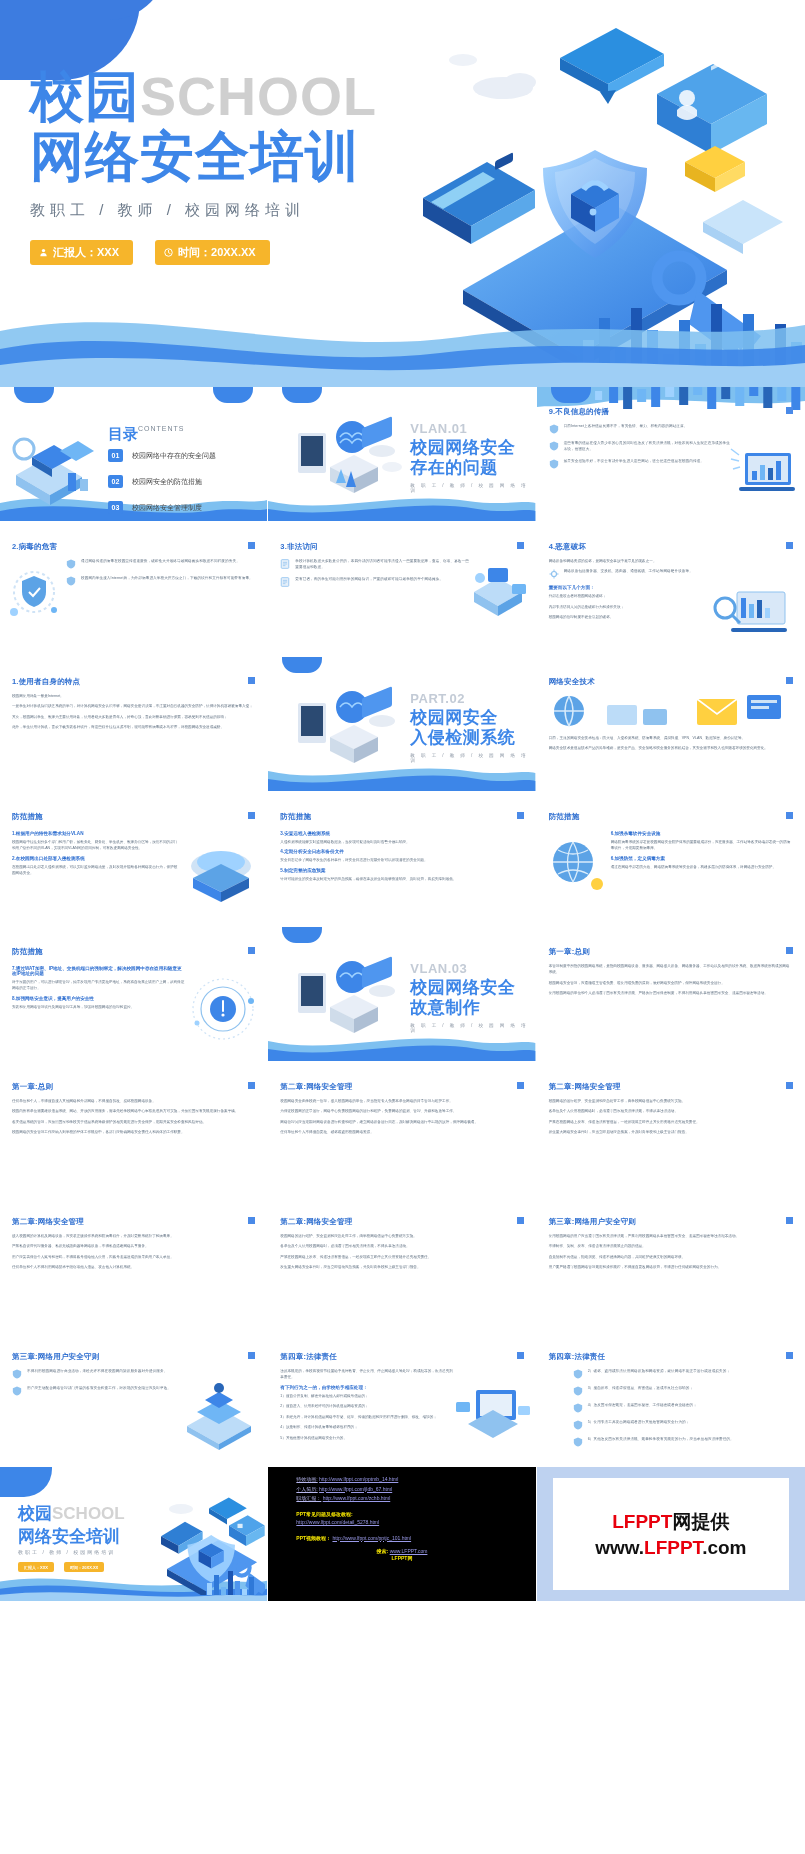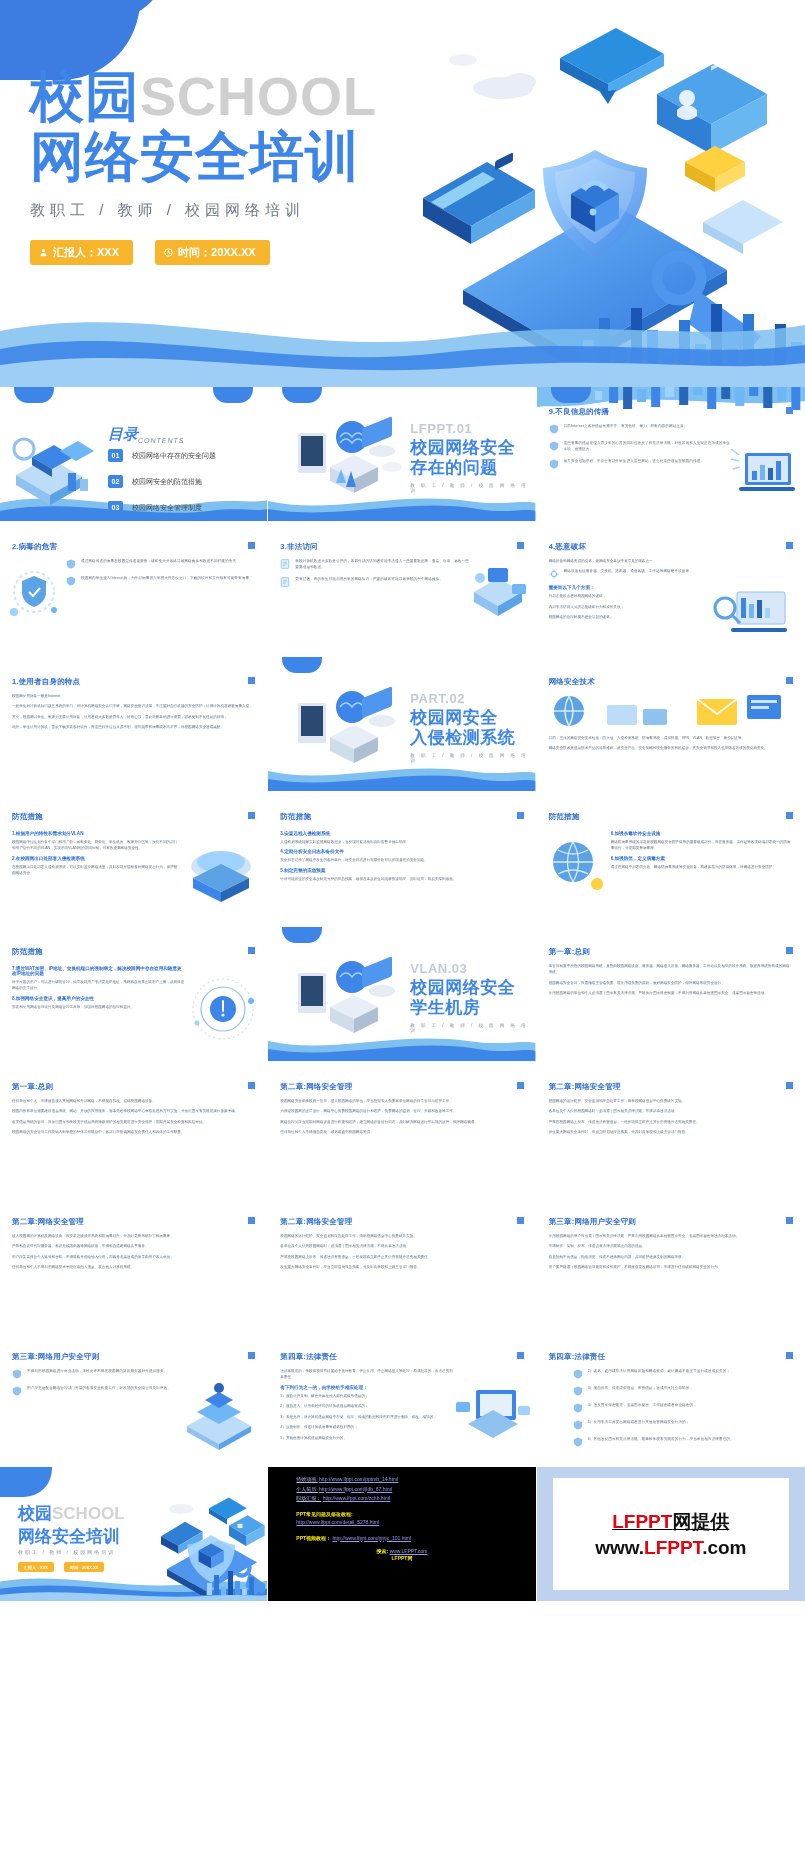--- a/index.html
+++ b/index.html
@@ -71,21 +71,21 @@
   .s-body{ position:absolute; left:12px; top:36px; right:12px; }
   .bullet{ display:flex; gap:5px; margin-bottom:6px; }
   .bullet .bi{ flex:0 0 10px; height:10px; margin-top:1px; }
   .bullet .bt{
     font-size:3.6px; line-height:1.7; color:#5a6b7d; letter-spacing:.1px;
   }
   .para{ font-size:3.6px; line-height:1.8; color:#5a6b7d; margin-bottom:4px; }
   .sub-h{ font-size:4.6px; font-weight:bold; color:#2f6fd0; margin:3px 0; }
 
   
-  .toc-head{ position:absolute; left:108px; top:38px; display:flex; align-items:flex-end; font-style:italic;}
+  .toc-head{ position:absolute; left:108px; top:38px; display:flex; align-items:flex-start; }
   .toc-head .cn{ font-size:15px; font-weight:bold; color:#3d86e8; }
   .toc-head .en{ font-size:7px; color:#7b8795; letter-spacing:1px; }
   .toc-list{ position:absolute; left:108px; top:62px; }
   .toc-item{ display:flex; align-items:center; gap:9px; margin-bottom:13px; }
   .toc-num{
     width:15px;height:13px;background:#3d86e8;color:#fff;font-size:7px;font-weight:bold;
     display:flex;align-items:center;justify-content:center;border-radius:2px;
   }
   .toc-txt{ font-size:7px; color:#444; }
 
@@ -122,21 +122,21 @@
   .bl-center{ text-align:center; font-size:5px; color:#f4e400; font-weight:bold; margin-top:6px;}
   .bl-center .u{ color:#9a9ae8; text-decoration:underline; font-weight:normal;}
   .bl-body{ position:absolute; left:0; top:8px; right:0; }
 
   
   .wm{ background:#bed2f0; display:flex; align-items:center; justify-content:center; }
   .wm-inner{
     background:#fff; width:236px; height:112px; display:flex; flex-direction:column;
     align-items:center; justify-content:center; gap:2px;
   }
-  .wm-l1{ font-size:19px; font-weight:bold;text-decoration:underline; }
+  .wm-l1{ font-size:19px; font-weight:bold; }
   .wm-l2{ font-size:19px; font-weight:bold; }
   .wm-red{ color:#e8000d; }
   .wm-blk{ color:#111; }
 </style>
 </head>
 <body>
 
 <div class="hero">
   <div class="corner-blob"></div>
 
@@ -324,21 +324,21 @@
       </g>
       <path d="M34 52 L58 40 L82 52 L58 64 Z" fill="#e8eef7"></path>
       <path d="M34 52 L58 64 L58 78 L34 66 Z" fill="#cfdcea"></path>
       <path d="M82 52 L58 64 L58 78 L82 66 Z" fill="#aebfd4"></path>
       <rect x="66" y="40" width="30" height="20" rx="2" fill="#4f96ef" transform="skewY(-22)"></rect>
       <ellipse cx="86" cy="36" rx="13" ry="6" fill="#e6ecf4"></ellipse>
       <ellipse cx="96" cy="52" rx="10" ry="5" fill="#eef2f8"></ellipse>
       <path d="M40 68 l5 -14 l5 14 z" fill="#6fb6f5"></path>
       <path d="M50 72 l5 -16 l5 16 z" fill="#3d86e8"></path>
     </svg>
-    <div class="part-label">LFPPT.01</div>
+    <div class="part-label">VLAN.01</div>
     <div class="part-t1">校园网络安全</div>
     <div class="part-t2">存在的问题</div>
     <div class="part-sub">教 职 工 / 教 师 / 校 园 网 络 培 训</div>
   </div>
 
   <div class="slide last-in-row">
     <svg class="wv-top" viewBox="0 0 268 26" preserveAspectRatio="none">
       <path d="M0 0 L268 0 L268 14 C200 22 120 6 60 16 C30 21 12 18 0 20 Z" fill="#7ec0f0"></path>
       <g>
         <rect x="72" y="0" width="9" height="16" fill="#3d86e8"></rect>
@@ -610,21 +610,21 @@
       <circle cx="56" cy="22" r="16" fill="#3d86e8"></circle>
       <path d="M44 22 q6 -8 12 0 q6 -8 12 0" stroke="#9fd2ff" stroke-width="1.6" fill="none"></path>
       <path d="M34 52 L58 40 L82 52 L58 64 Z" fill="#e8eef7"></path>
       <path d="M34 52 L58 64 L58 78 L34 66 Z" fill="#cfdcea"></path>
       <path d="M82 52 L58 64 L58 78 L82 66 Z" fill="#aebfd4"></path>
       <rect x="66" y="40" width="30" height="20" rx="2" fill="#4f96ef" transform="skewY(-22)"></rect>
       <ellipse cx="86" cy="36" rx="13" ry="6" fill="#e6ecf4"></ellipse>
     </svg>
     <div class="part-label">VLAN.03</div>
     <div class="part-t1">校园网络安全</div>
-    <div class="part-t2">学生机房</div>
+    <div class="part-t2">故意制作</div>
     <div class="part-sub">教 职 工 / 教 师 / 校 园 网 络 培 训</div>
   </div>
 
   <div class="slide last-in-row">
     <div class="s-title">第一章:总则</div>
     <div class="s-sq"></div>
     <div class="s-body">
       <div class="para">本管理制度中所指的校园网络系统，是指由校园网络设备、服务器、网络接入设备、网络服务器、工作站以及相应的软件系统、数据库系统所构成的网络系统。</div>
       <div class="para">校园网络安全管理，应遵循谁主管谁负责、谁使用谁负责的原则，做好网络安全防护，保障网络系统安全运行。</div>
       <div class="para">使用校园网络的单位和个人必须遵守国家有关法律法规、严格执行国家保密制度，不得利用网络从事危害国家安全、泄露国家秘密等活动。</div>

